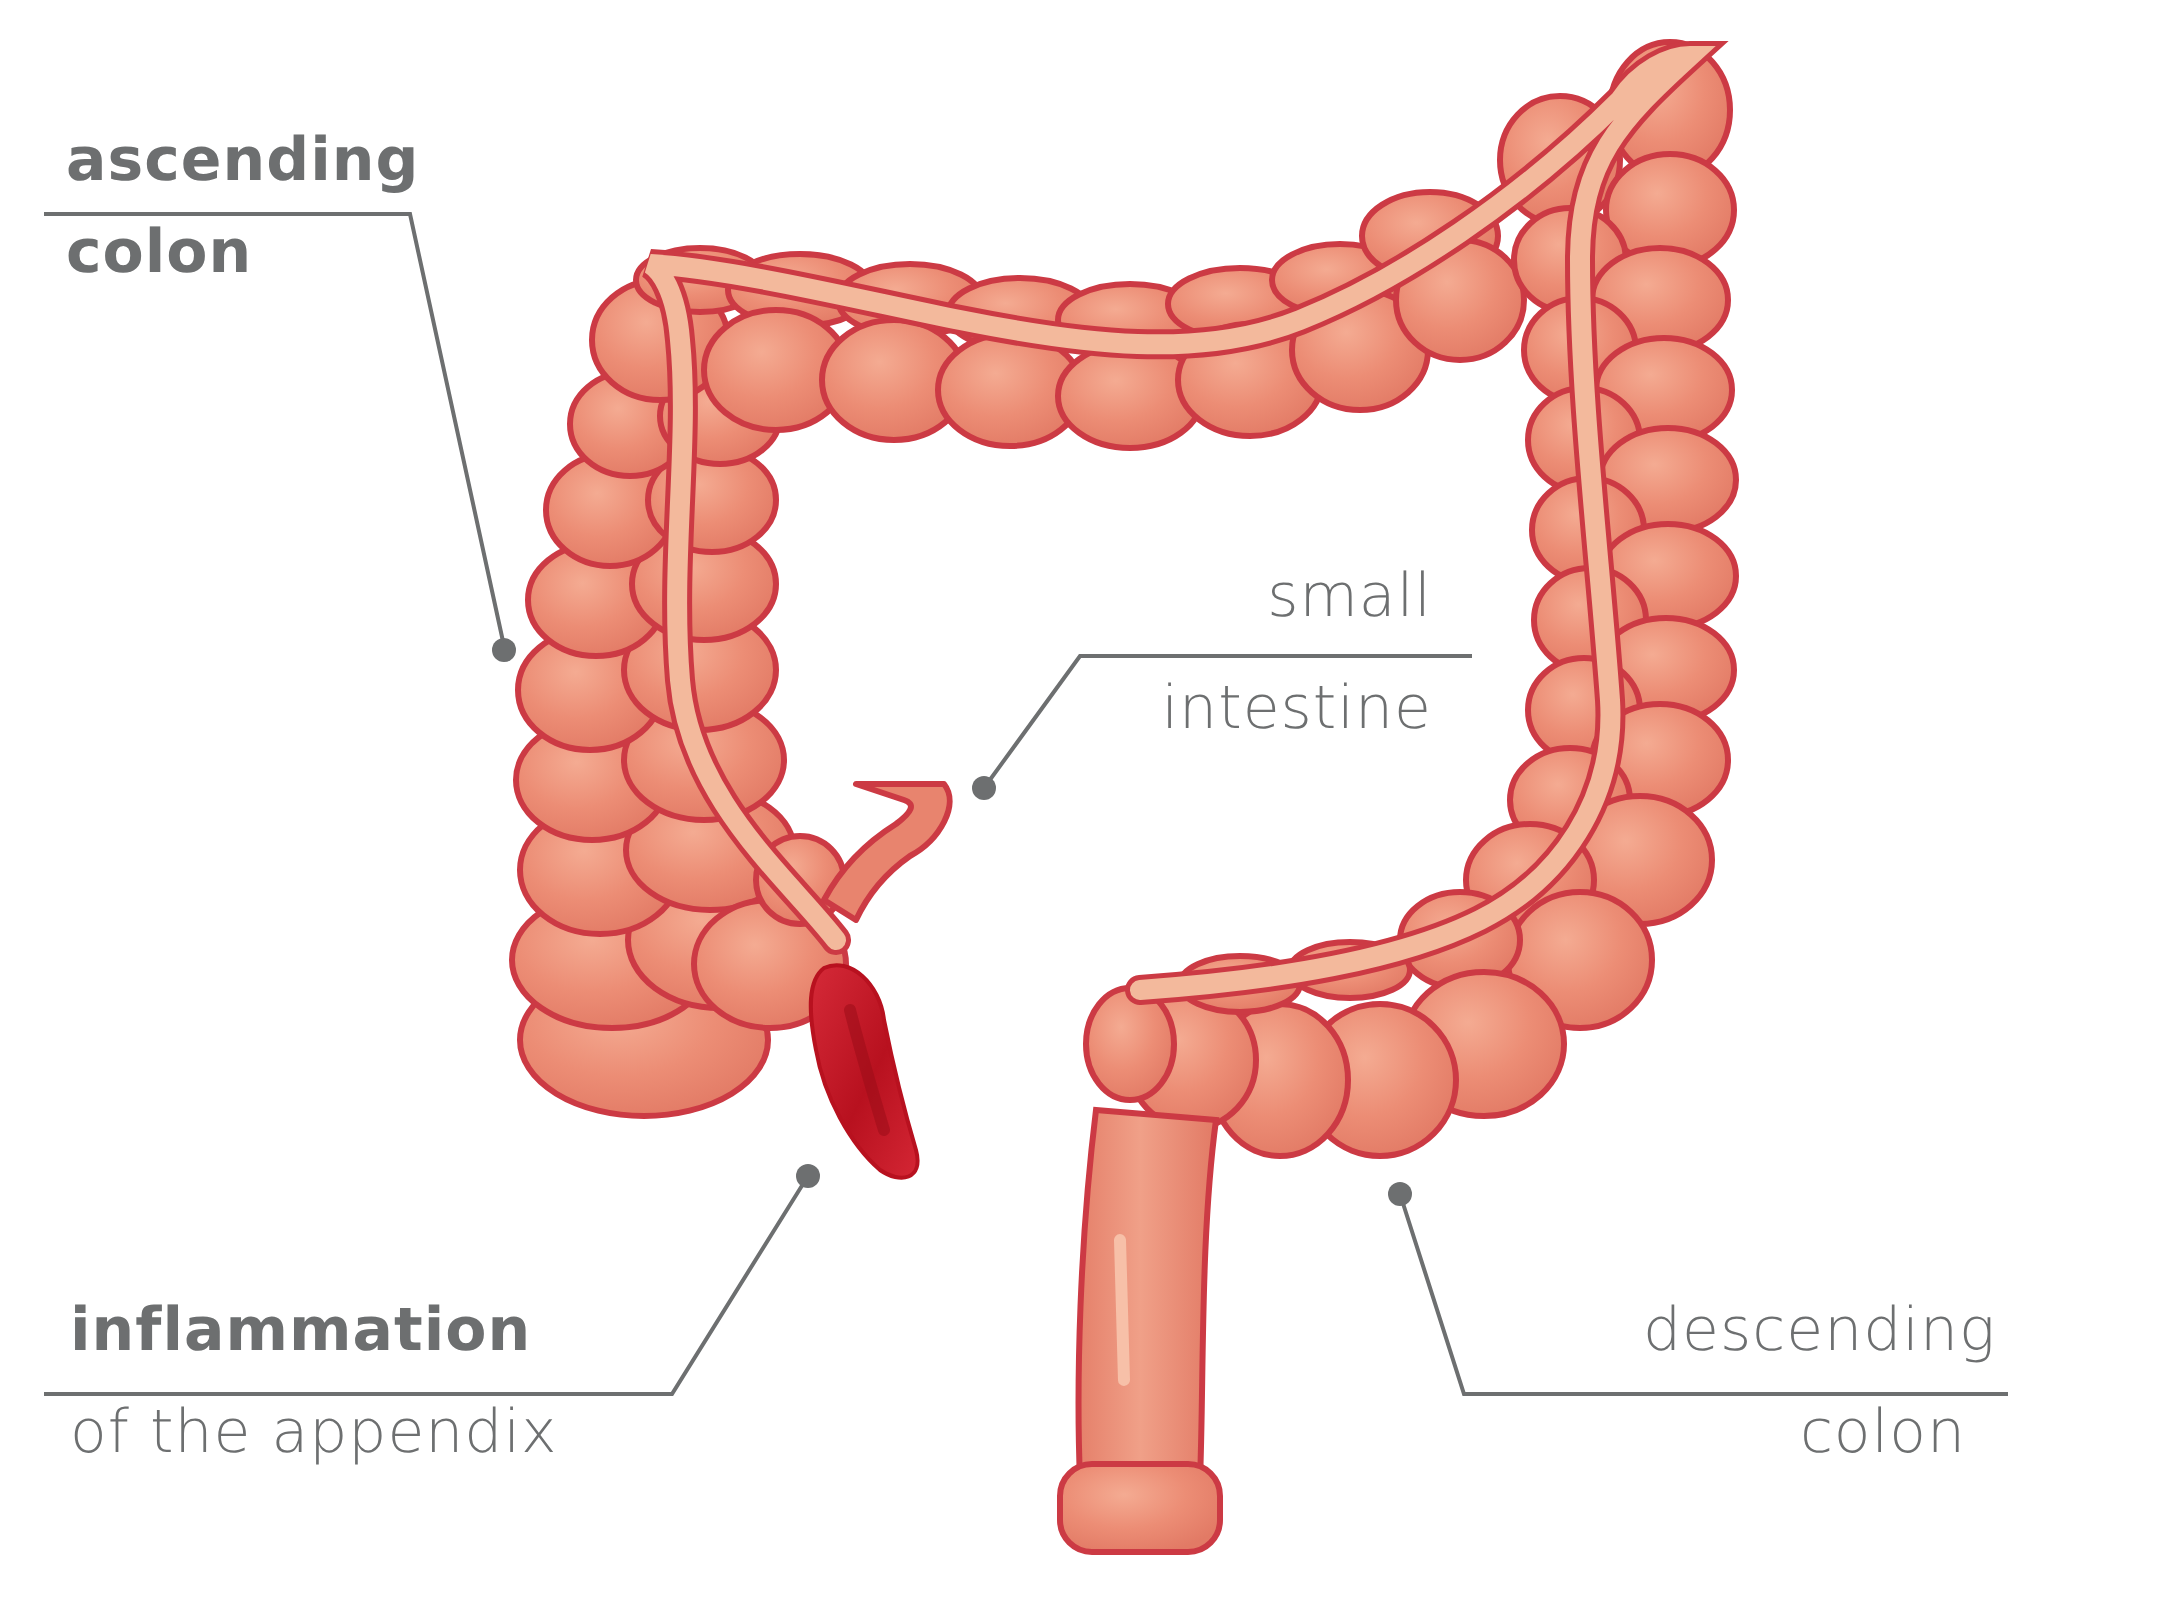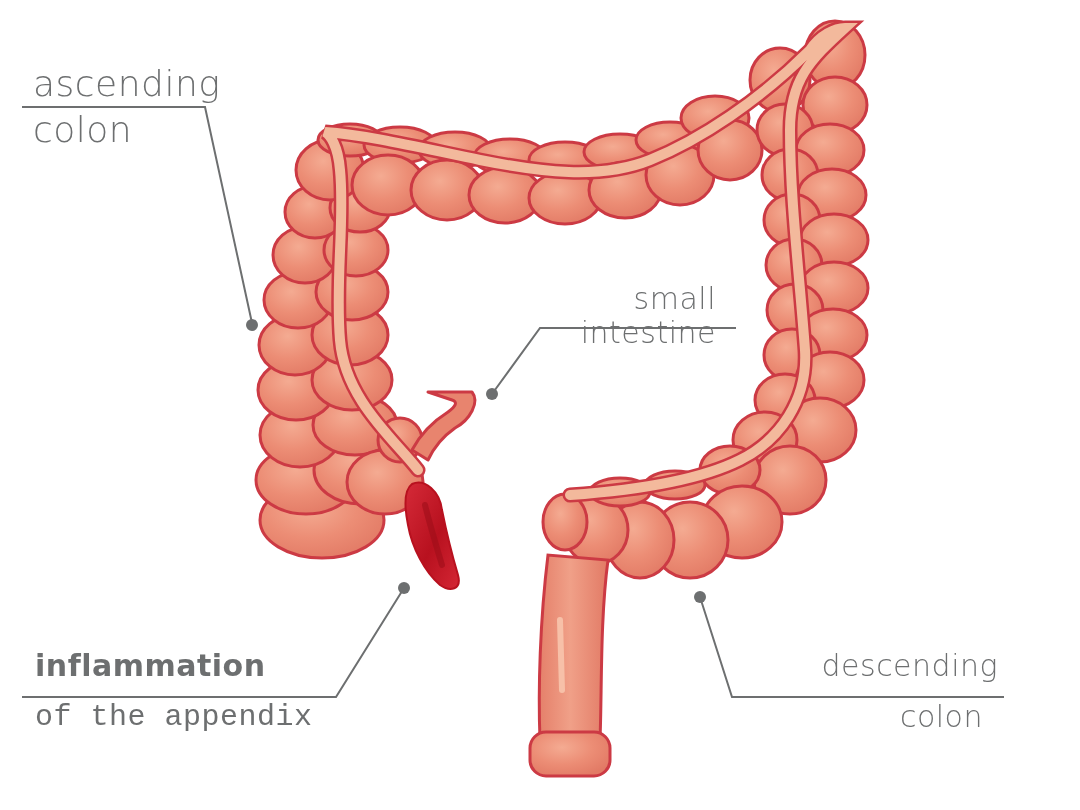--- a/index.html
+++ b/index.html
@@ -1,21 +1,21 @@
 <!DOCTYPE html>
 <html><head>
   <meta charset="utf-8">
   <style>
     html, body { margin: 0; padding: 0; background: #ffffff; }
     body { width: 1080px; height: 810px; position: relative; overflow: hidden;
            font-family: "DejaVu Sans", "Liberation Sans", sans-serif; }
     .canvas { position: absolute; left: 0; top: 0; width: 1080px; height: 810px; }
     .label { position: absolute; color: #6d6f70; font-size: 30px; line-height: 1;
              font-weight: 300; letter-spacing: 0.5px; white-space: nowrap; }
-    .label.sm { font-size: 36px; }
+    .label.sm { font-size: 30px; font-weight: bold; }
     .label.right { text-align: right; }
   </style>
 </head>
 <body>
 
 <svg class="canvas" viewBox="0 0 1080 810" xmlns="http://www.w3.org/2000/svg">
   <defs>
     <radialGradient id="seg" cx="40%" cy="35%" r="70%">
       <stop offset="0%" stop-color="#f4ab92"></stop>
       <stop offset="55%" stop-color="#ec8d75"></stop>
@@ -132,19 +132,19 @@
     <circle cx="492" cy="394" r="6"></circle>
     <circle cx="404" cy="588" r="6"></circle>
     <circle cx="700" cy="597" r="6"></circle>
   </g>
 </svg>
 
 <div class="label sm" style="left:33px; top:66px;">ascending</div>
 <div class="label sm" style="left:33px; top:112px;">colon</div>
 
 <div class="label right" style="right:364px; top:284px;">small</div>
-<div class="label right" style="right:364px; top:318px;">intestine</div>
+<div class="label right" style="right:364px; top:340px;">intestine</div>
 
 <div class="label" style="left:35px; top:651px;font-weight:bold;">inflammation</div>
-<div class="label" style="left:35px; top:702px;font-family:Liberation Mono, monospace;">of the appendix</div>
+<div class="label" style="left:35px; top:702px;">of the appendix</div>
 
 <div class="label right" style="right:82px; top:651px;">descending</div>
 <div class="label right" style="right:97px; top:702px;">colon</div>
 
 </body></html>

